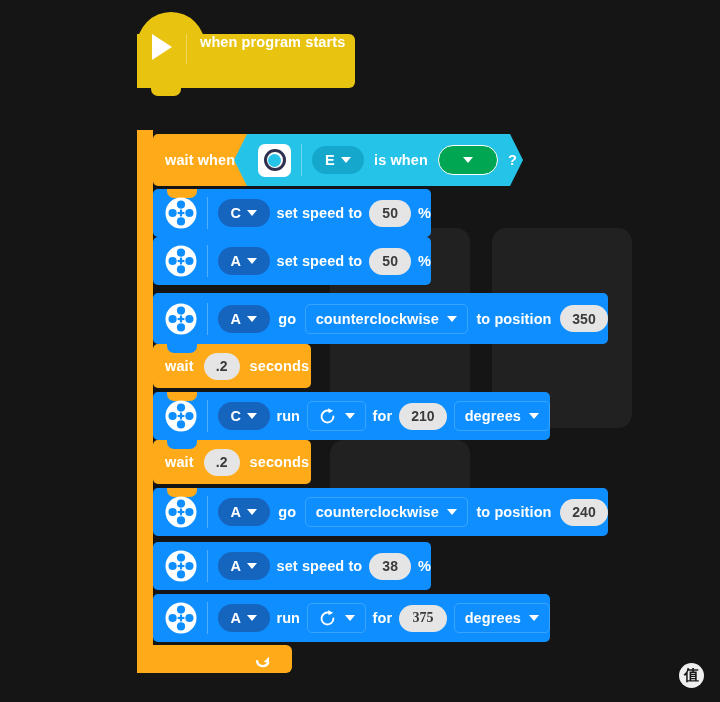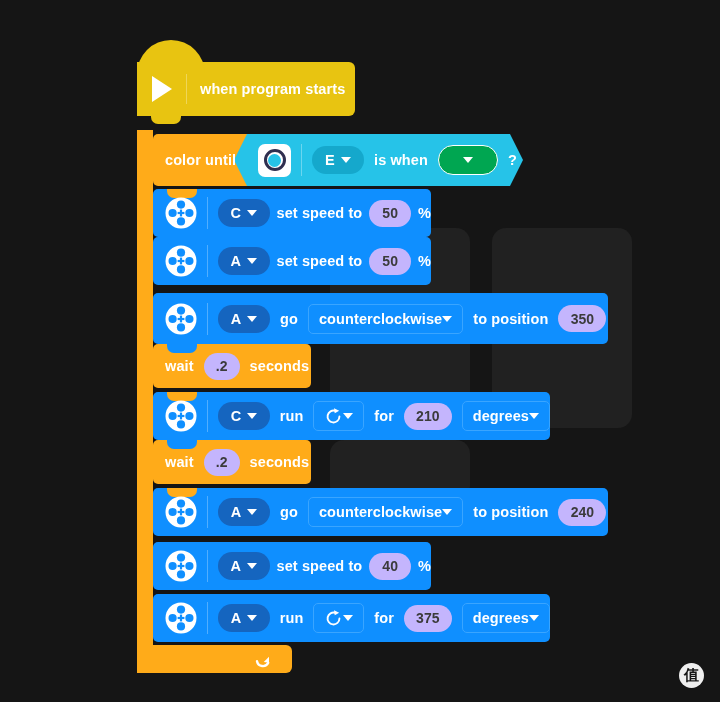--- a/index.html
+++ b/index.html
@@ -33,21 +33,21 @@
     white-space:nowrap;
     letter-spacing:.1px;
   }
 
   
   #hat {
     position:absolute; left:137px; top:34px;
     width:218px; height:54px;
     background:#e8c411;
     border-radius:0 6px 6px 0;
-    display:flex; align-items:center;margin-top:28px;
+    display:flex; 
   }
   #hat-cap {
     position:absolute; left:0px; top:-22px;
     width:68px; height:46px;
     background:#e8c411;
     border-radius:34px 34px 0 0;
   }
   #hat-notch {
     position:absolute; left:14px; bottom:-8px;
     width:30px; height:9px;
@@ -140,38 +140,38 @@
     height:28px; min-width:52px;
     display:flex; align-items:center; justify-content:center;
     gap:6px;
     padding:0 11px;
   }
   .port-pill .lbl { font-size:14.5px; }
 
   
   .num-oval {
     position:relative; z-index:2;
-    background:#c4b5fd;
+    background:#e5e5e5;
     border-radius:15px;
     height:27px; min-width:42px;
     display:flex; align-items:center; justify-content:center;
     padding:12px 11px;
   }
   .num-oval span {
     color:#3b3b3b; font-size:14px; font-weight:bold;
   }
 
   
   .rect-drop {
     position:relative; z-index:2;
     border:1.6px solid #3aa5ff;
     background:#0f8fff;
     border-radius:5px;
     height:30px;
-    display:flex; align-items:center; 
+    display:flex; align-items:center; gap:8px;
     padding:0 10px;
   }
   .rect-drop .lbl { font-size:14.5px; }
 
   .caret {
     width:0;height:0;
     border-left:5.5px solid transparent;
     border-right:5.5px solid transparent;
     border-top:6px solid #ffffff;
   }
@@ -274,21 +274,21 @@
   <div id="forever-left"></div>
   <div id="forever-bottom">
     <svg id="loop-arrow" viewBox="0 0 24 24">
       <path d="M4 15 a8 8 0 0 0 15 2" fill="none" stroke="#ffffff" stroke-width="3.2" stroke-linecap="round"></path>
       <path d="M20 9 l0 8 l-7 -1 z" fill="#ffffff"></path>
     </svg>
   </div>
 
   <div id="waituntil">
     <div class="notch"></div>
-    <span class="lbl">color until</span>
+    <span class="lbl">wait when</span>
   </div>
 
   <div id="hexblk">
     <div id="hex-body"></div>
     <div class="inner">
       <div class="sensor-icon">
         <div class="sensor-ring">
             <div class="sensor-dot"></div>
           </div>
       </div>
@@ -496,21 +496,21 @@
     </svg>
     <div class="vdiv2"></div>
     <div class="port-pill">
       <span class="lbl">A</span>
       <span class="caret"></span>
     </div>
     <div class="gap10"></div>
     <span class="lbl txt">set speed to</span>
     <div class="gap10"></div>
     <div class="num-oval">
-      <span>40</span>
+      <span>38</span>
     </div>
     <div class="gap10"></div>
     <span class="lbl txt">%</span>
   </div>
 
   <div class="blk motor" style="left:153px; top:594px; width:397px; height:48px;">
     <div class="notch" style="background:#0f8fff;"></div>
     <svg class="motor-icon" viewBox="0 0 32 32">
       <circle cx="16" cy="16" r="15.5" fill="#ffffff"></circle>
       <circle cx="16" cy="7.6" r="4.1" fill="#0f8fff"></circle>
@@ -531,21 +531,21 @@
     <div class="rect-drop">
       <svg width="19" height="19" viewBox="0 0 24 24">
         <path d="M19.5 12 a7.5 7.5 0 1 1 -5.2 -7.15" fill="none" stroke="#ffffff" stroke-width="2.4" stroke-linecap="round"></path>
         <path d="M12.6 1.6 l6.6 3.0 l-5.6 3.3 z" fill="#ffffff"></path>
       </svg>
       <span class="caret"></span>
     </div>
     <div class="gap10"></div>
     <span class="lbl txt">for</span>
     <div class="gap10"></div>
-    <div class="num-oval" style="min-width:48px;">
+    <div class="num-oval" style="min-width:48px;font-family:Liberation Serif, serif;">
       <span>375</span>
     </div>
     <div class="gap10"></div>
     <div class="rect-drop">
       <span class="lbl">degrees</span>
       <span class="caret"></span>
     </div>
   </div>
 
 </div>

